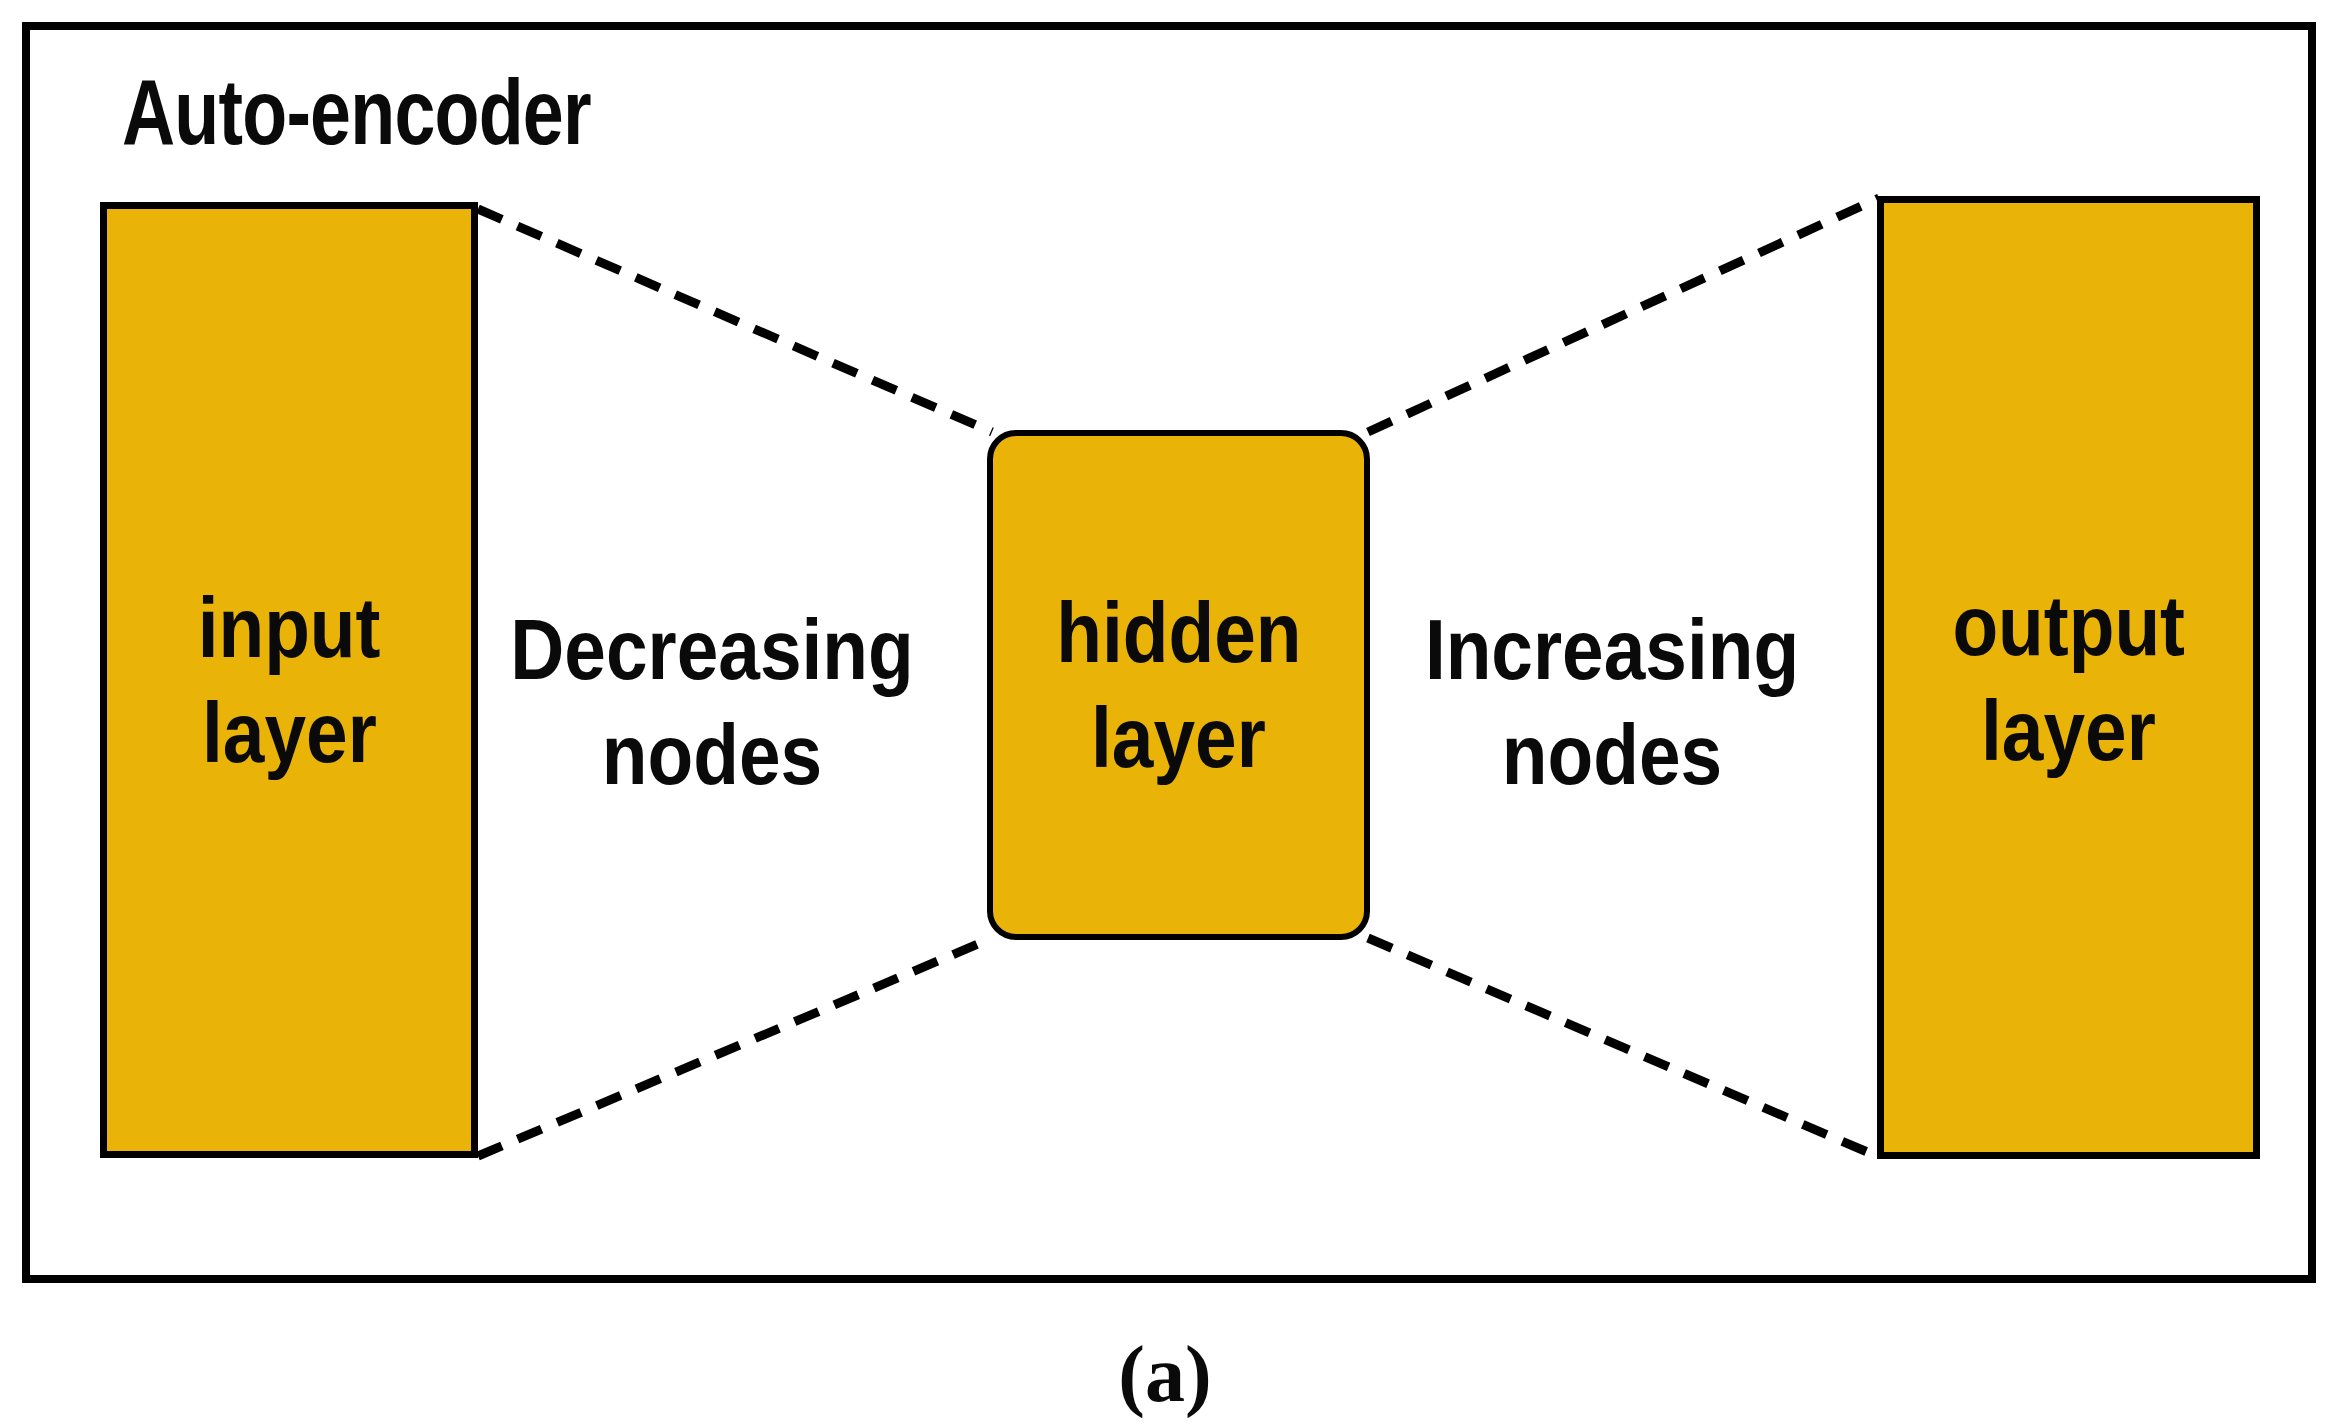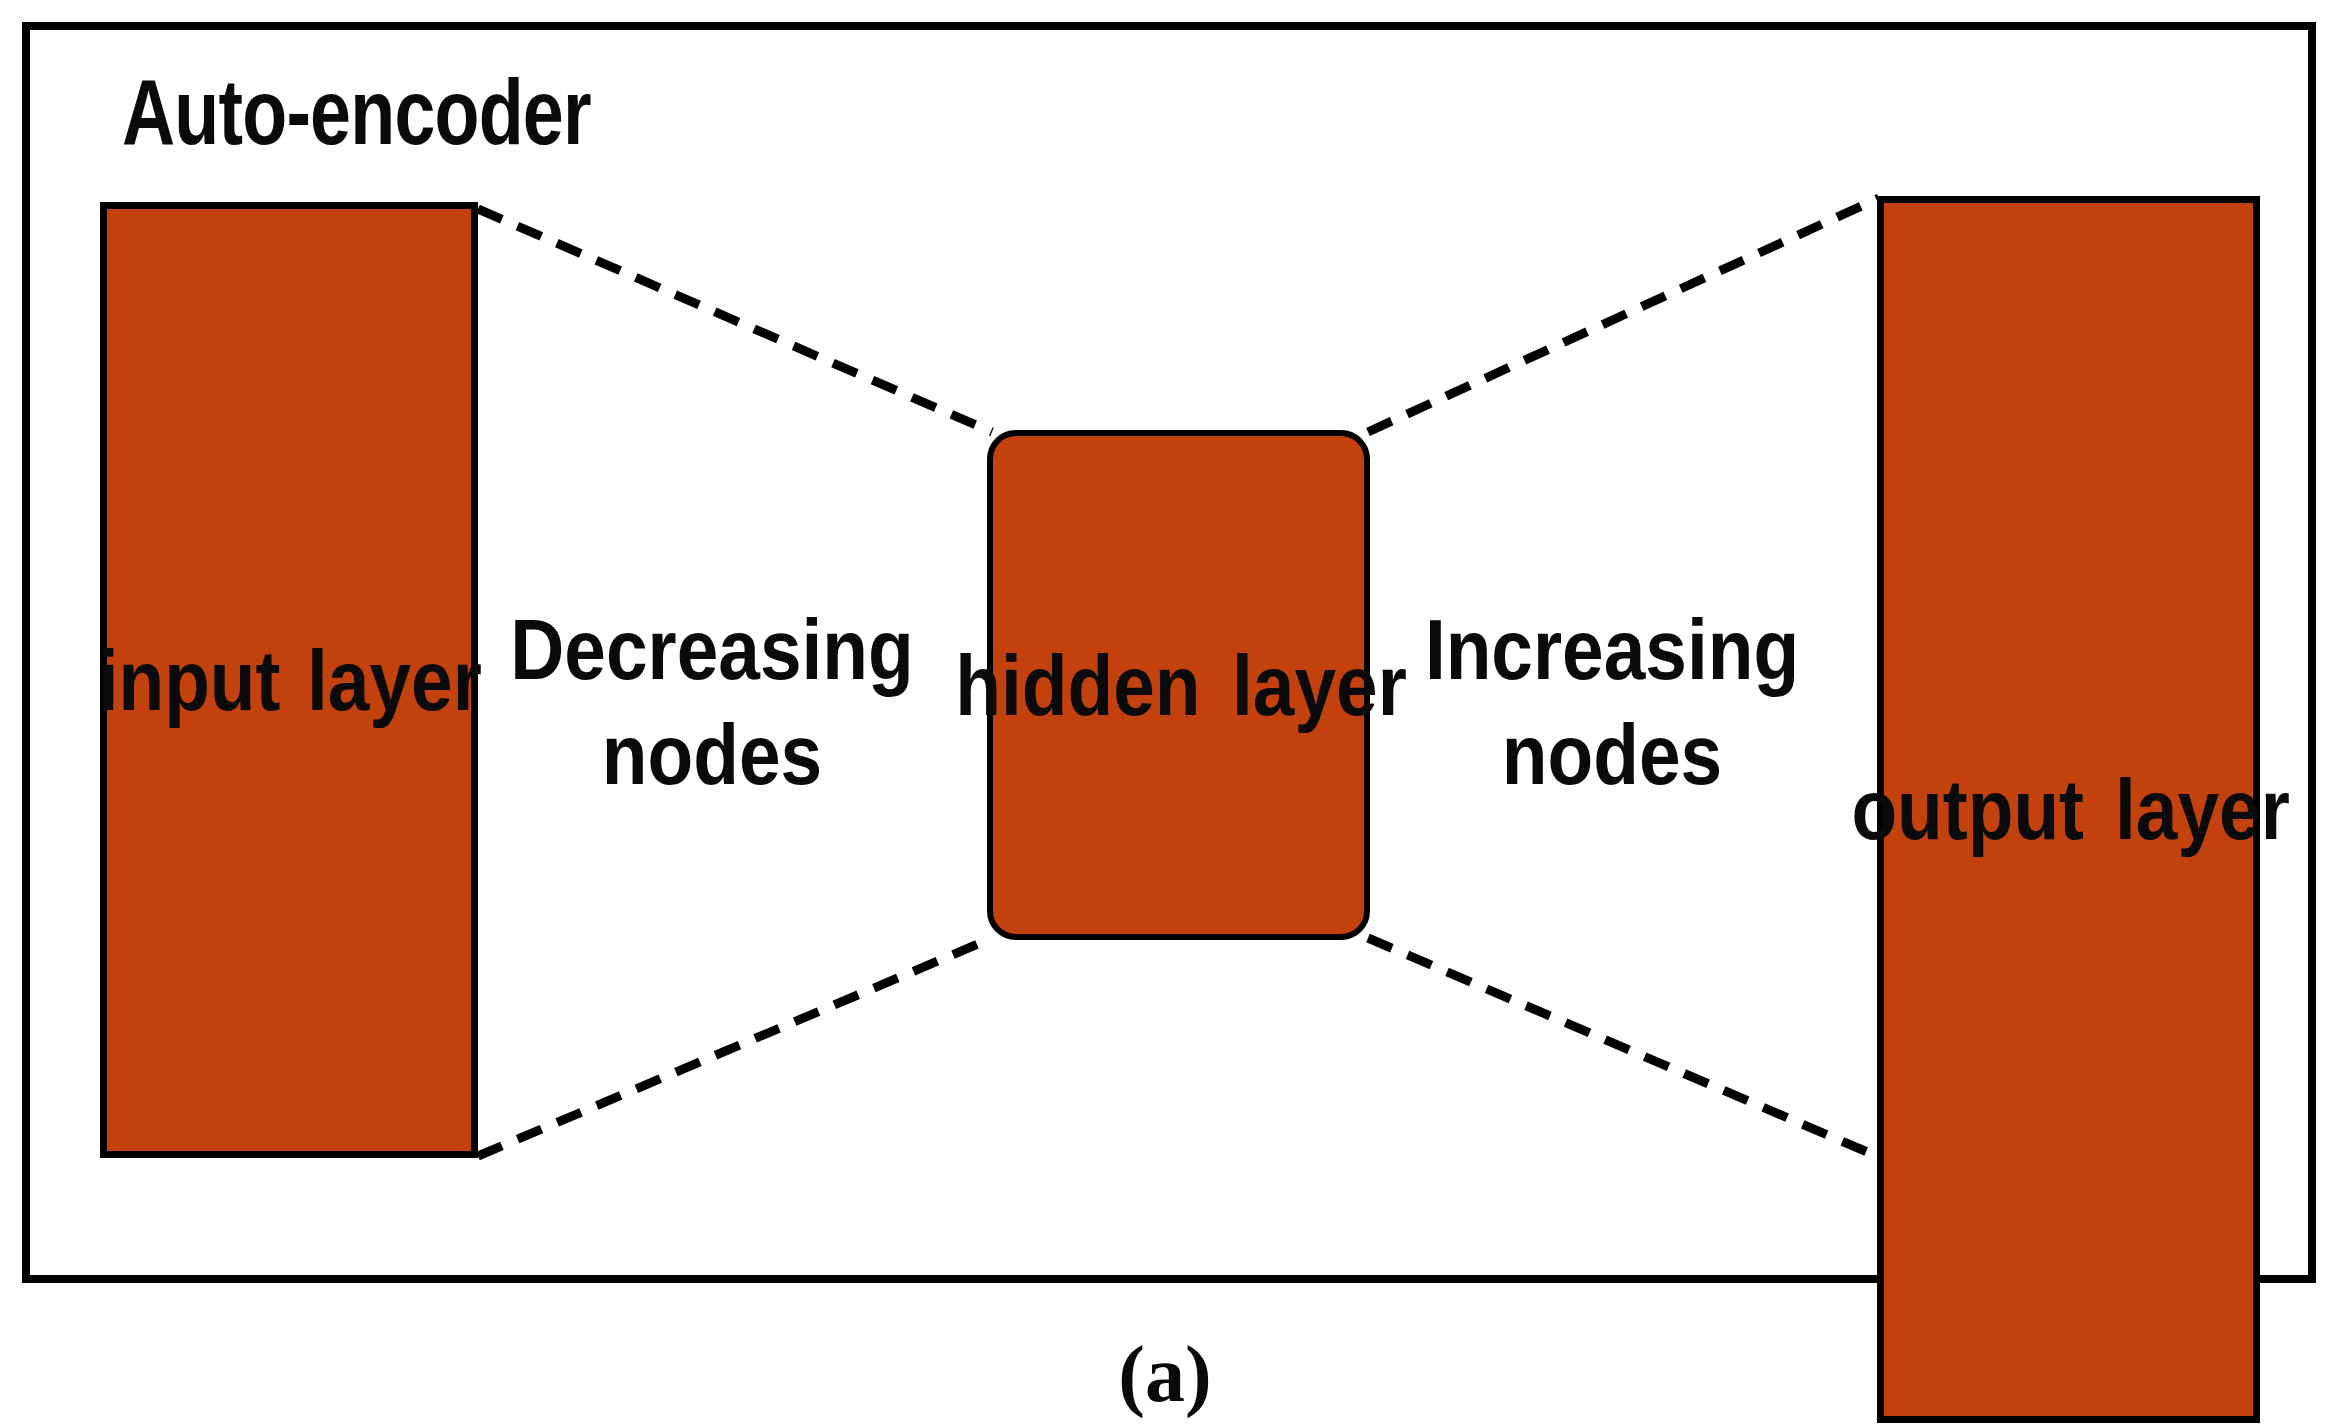--- a/index.html
+++ b/index.html
@@ -40,31 +40,31 @@
   }
   svg.links {
     position: absolute;
     left: 0;
     top: 0;
     width: 2340px;
     height: 1428px;
   }
   .layer-box {
     position: absolute;
-    background: #c2410c;
+    background: #eab308;
     border: 7px solid #000000;
     box-sizing: border-box;
     display: flex;
-    flex-direction: row;
+    flex-direction: column;
     align-items: center;
     justify-content: center;
   }
   .layer-box.input  { left: 100px;  top: 202px; width: 378px; height: 956px; }
   .layer-box.hidden { left: 987px;  top: 430px; width: 383px; height: 510px; border-width: 6px; border-radius: 29px; }
-  .layer-box.output { left: 1877px; top: 196px; width: 383px; height: 1227px; justify-content: center; }
+  .layer-box.output { left: 1877px; top: 196px; width: 383px; height: 963px; justify-content: center; }
   .box-line {
     font-size: 86px;
     font-weight: bold;
     line-height: 1.22;
     transform: scaleX(0.87);
     white-space: nowrap;
   }
   .conn-label {
     position: absolute;
     text-align: center;

